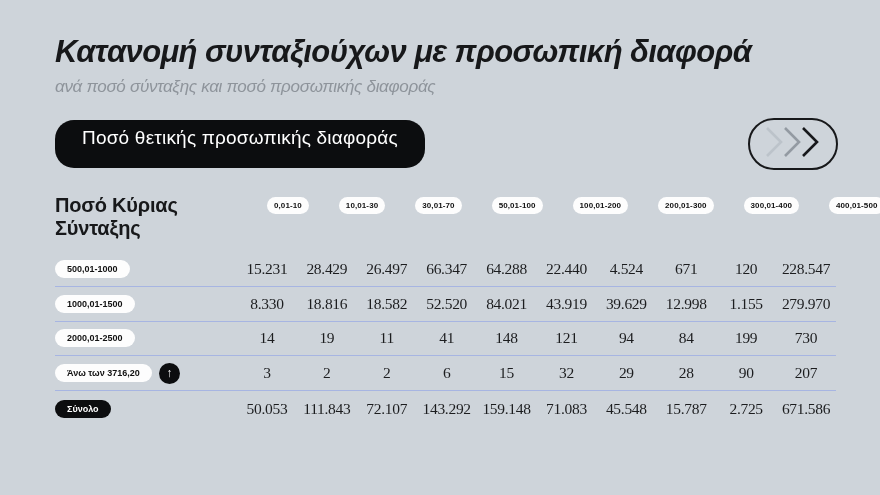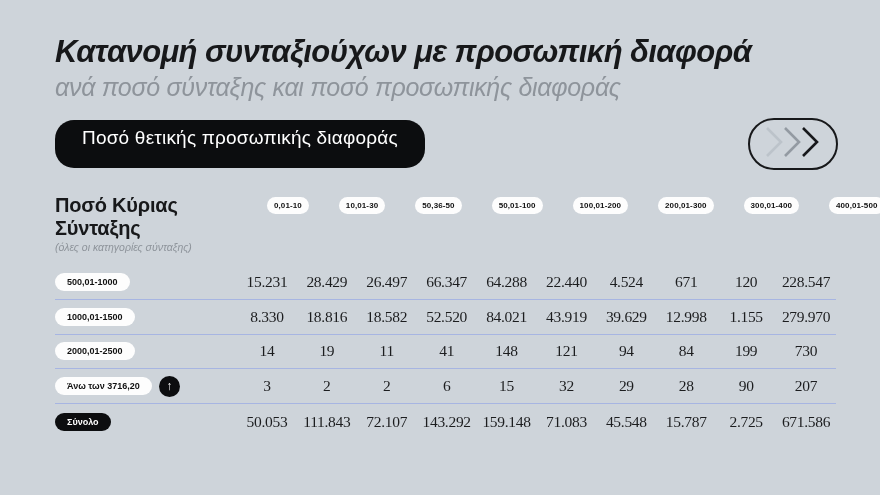--- a/index.html
+++ b/index.html
@@ -20,21 +20,21 @@
   }
   .page{position:relative;width:880px;height:495px;border-radius:28px;}
 
   
   .hdr{padding:34px 44px 0 55px;}
   .title{
     font-size:31px;line-height:36px;font-weight:700;font-style:italic;
     letter-spacing:-0.6px;color:var(--ink);
   }
   .subtitle{
-    font-size:25px;line-height:30px;font-style:italic;font-weight:400;
+    font-size:17px;line-height:30px;font-style:italic;font-weight:400;
     color:var(--gray);margin-top:2px;letter-spacing:-0.3px;
   }
 
   
   .toolbar{
     display:flex;justify-content:space-between;align-items:center;
     padding:0 42px 0 55px;margin-top:16px;height:52px;
   }
   .filter-pill{
     background:var(--pill-dark);color:#fff;border-radius:19px;
@@ -102,26 +102,25 @@
           <path d="M39 3 L53 17 L39 31" stroke="#17181b" stroke-width="2.6" fill="none"></path>
         </svg>
       </span>
     </div>
   </div>
 
   <div class="table">
     <div class="thead">
       <div class="axis">
         <div class="axis-title">Ποσό Κύριας Σύνταξης</div>
-        <div class="axis-sub">(όλες οι κατηγορίες σύνταξης)</div>
       </div>
 
     <div class="col-pill">0,01-10</div>
         <div class="col-pill">10,01-30</div>
-        <div class="col-pill">50,36-50</div>
+        <div class="col-pill">30,01-70</div>
         <div class="col-pill">50,01-100</div>
         <div class="col-pill">100,01-200</div>
         <div class="col-pill">200,01-300</div>
         <div class="col-pill">300,01-400</div>
         <div class="col-pill">400,01-500</div>
         <div class="col-pill">&gt;500,01</div>
         <div class="col-pill dark">Σύνολο</div>
       </div>
     <div class="tbody">
 

